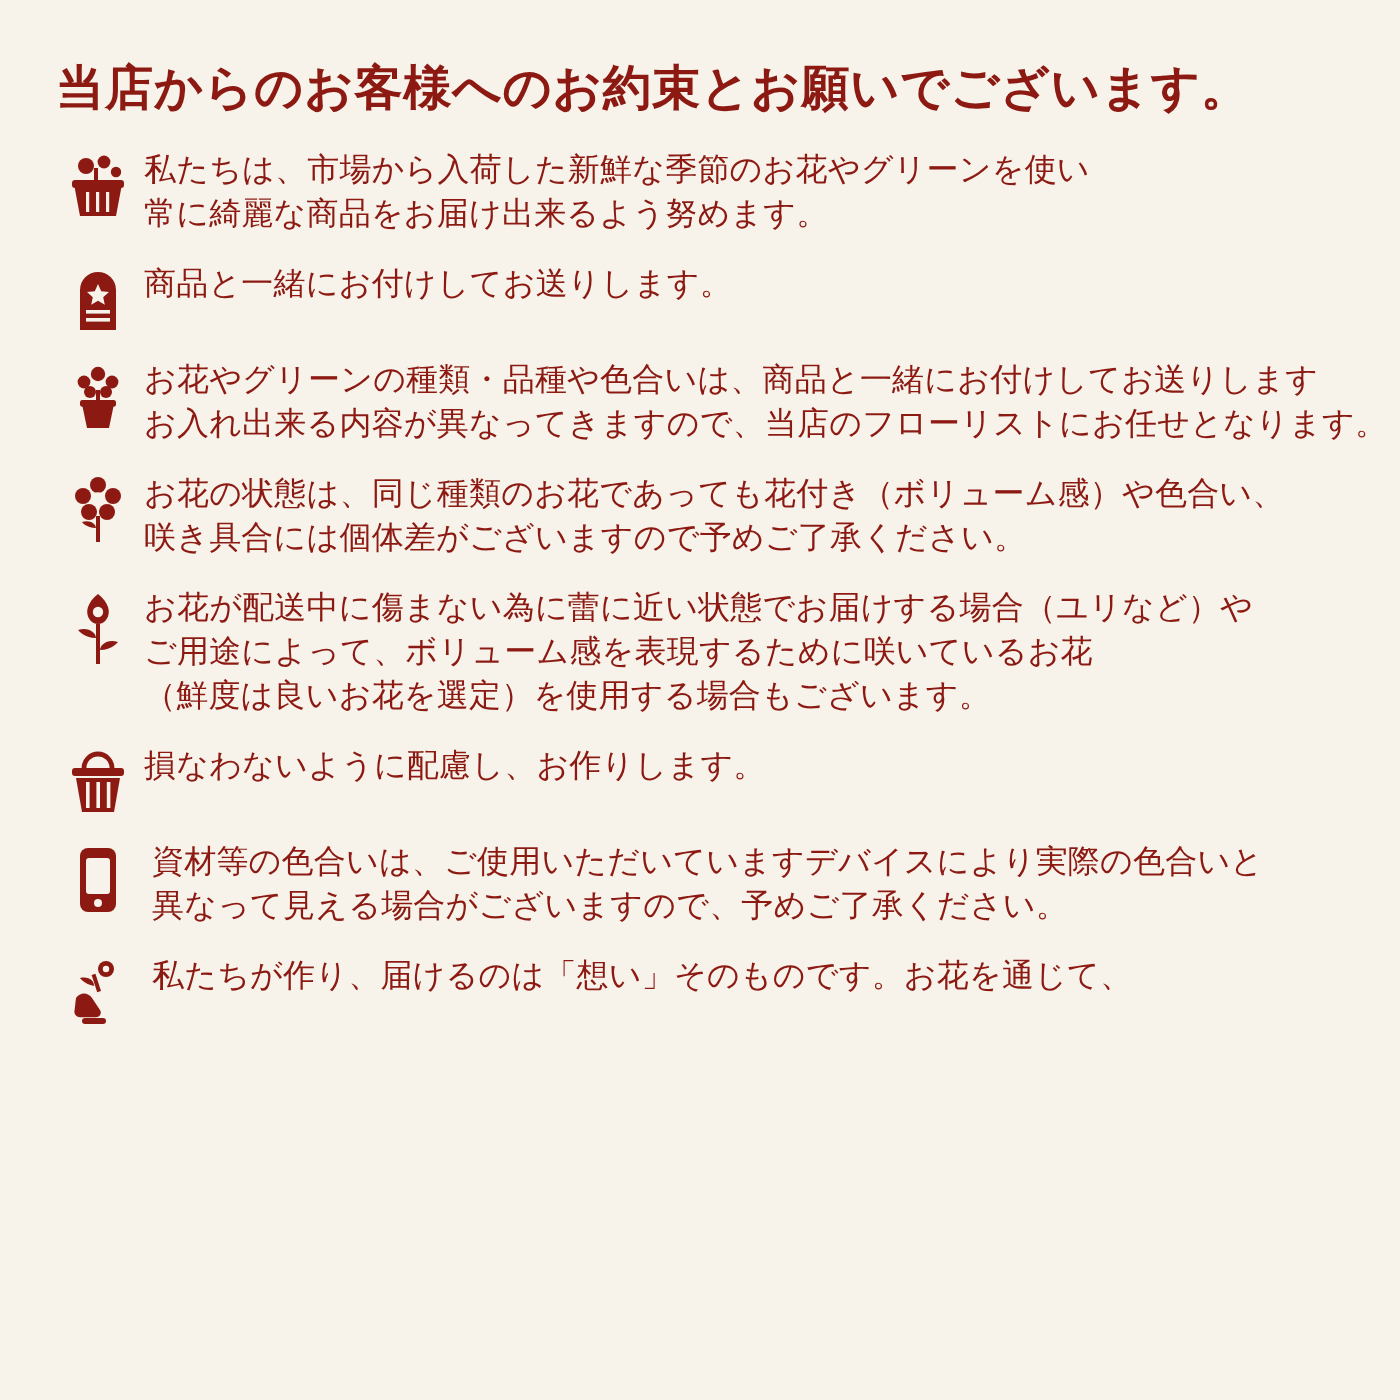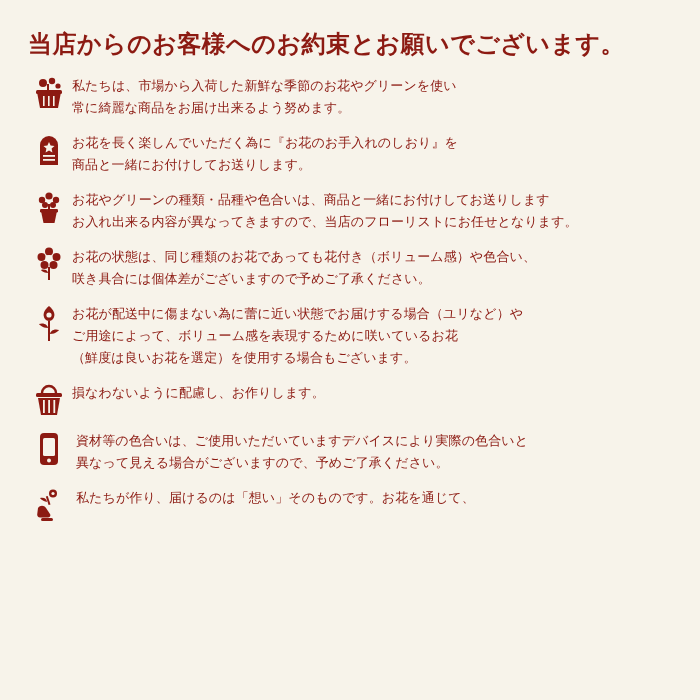--- a/index.html
+++ b/index.html
@@ -45,21 +45,21 @@
     padding-top: 2px;
   }
   .icon-wrap svg {
     display: block;
   }
   .lines {
     flex: 1;
     padding-top: 1px;
   }
   .line {
-    font-size: 13px;
+    font-size: 16px;
     line-height: 22px;
     color: #8c1a12;
     white-space: nowrap;
     letter-spacing: 0.1px;
   }
   .item-7 .lines, .item-8 .lines {
     padding-left: 4px;
   }
 </style>
 </head>
@@ -98,21 +98,20 @@
         <svg width="26" height="34" viewBox="0 0 26 34">
           <g fill="#8c1a12">
             <path d="M4 12 a9 9 0 0 1 18 0 v20 h-18 z"></path>
             <path d="M13 9 l1.6 3.6 3.9 .4 -2.9 2.6 .8 3.8 -3.4-2 -3.4 2 .8-3.8 -2.9-2.6 3.9-.4 z" fill="#f7f3ea"></path>
             <rect x="7" y="22" width="12" height="1.8" fill="#f7f3ea"></rect>
             <rect x="7" y="26" width="12" height="1.8" fill="#f7f3ea"></rect>
           </g>
         </svg>
       </div>
       <div class="lines">
-        <div class="line">お花を長く楽しんでいただく為に『お花のお手入れのしおり』を</div>
         <div class="line">商品と一緒にお付けしてお送りします。</div>
       </div>
     </div>
 
     <div class="item item-3">
       <div class="icon-wrap">
         <svg width="30" height="34" viewBox="0 0 30 34">
           <g fill="#8c1a12">
             <circle cx="15" cy="6" r="3.6"></circle>
             <circle cx="8" cy="10" r="3.2"></circle>

